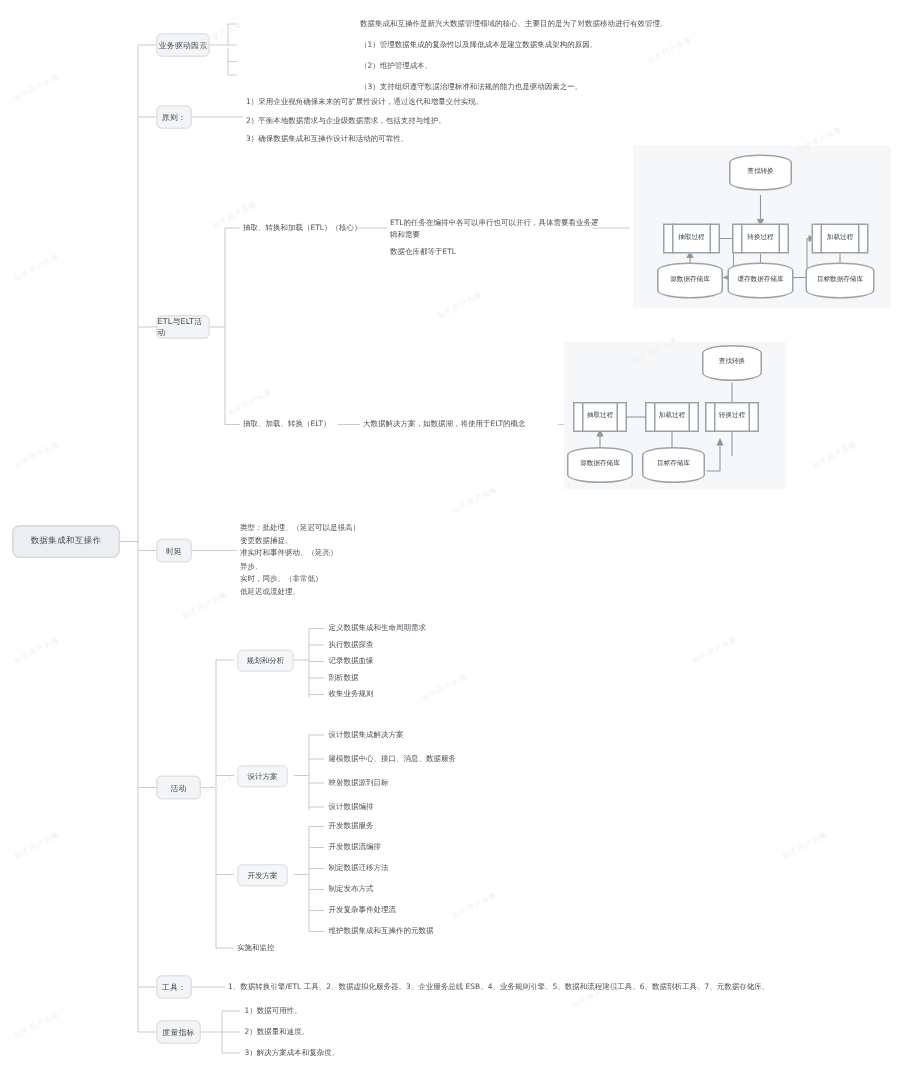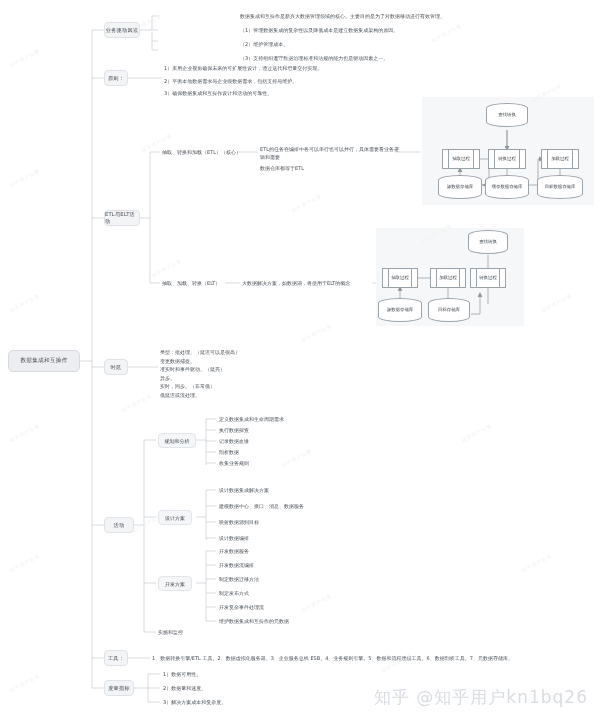--- a/index.html
+++ b/index.html
@@ -350,14 +350,13 @@
   <div class="wm" style="left:280px;top:455px;">知乎用户头像</div>
   <div class="wm" style="left:300px;top:600px;">知乎用户头像</div>
   <div class="wm" style="left:430px;top:30px;">知乎用户头像</div>
   <div class="wm" style="left:530px;top:90px;">知乎用户头像</div>
   <div class="wm" style="left:420px;top:230px;">知乎用户头像</div>
   <div class="wm" style="left:540px;top:300px;">知乎用户头像</div>
   <div class="wm" style="left:460px;top:430px;">知乎用户头像</div>
   <div class="wm" style="left:520px;top:560px;">知乎用户头像</div>
   <div class="wm" style="left:380px;top:660px;">知乎用户头像</div>
 
-  <div class="sig">知乎 @知乎用户kn1bq26</div>
 </div>
 
 </body></html>

